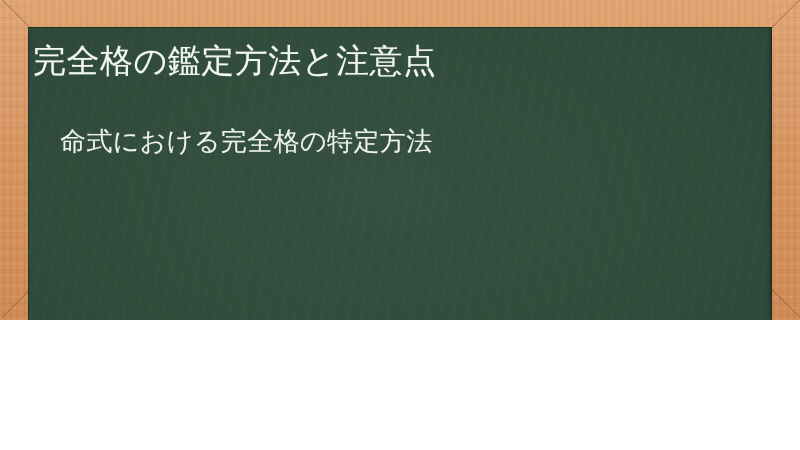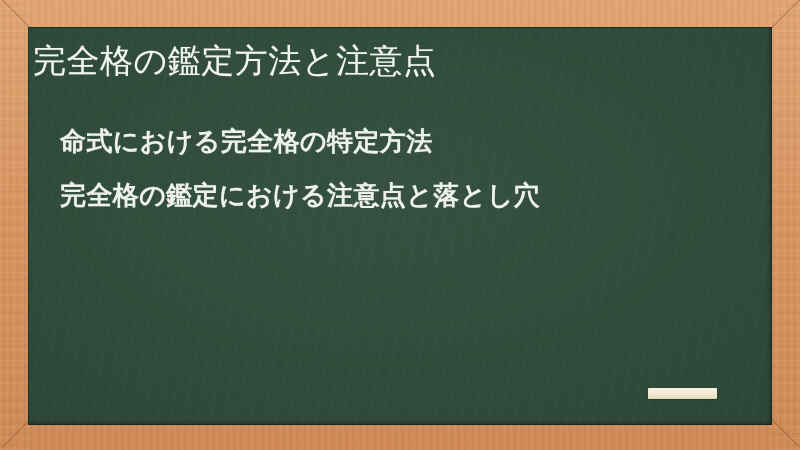--- a/index.html
+++ b/index.html
@@ -11,21 +11,21 @@
     width: 800px;
     height: 450px;
     overflow: hidden;
     font-family: "Liberation Sans", "DejaVu Sans", sans-serif;
   }
 
   
   .frame-wrap {
     position: relative;
     width: 800px;
-    height: 450px;
+    height: 320px;
     box-sizing: border-box;
     background:
       repeating-linear-gradient(90deg,
         rgba(255,255,255,0.055) 0px,
         rgba(255,255,255,0.055) 1px,
         rgba(0,0,0,0.000) 1px,
         rgba(0,0,0,0.000) 3px,
         rgba(0,0,0,0.045) 3px,
         rgba(0,0,0,0.045) 4px,
         rgba(0,0,0,0.000) 4px,
@@ -140,21 +140,21 @@
     left: 32px;
     top: 87px;
     margin: 0;
     padding: 0;
     list-style: none;
   }
   .toc-item {
     color: #eef1ec;
     font-size: 26px;
     line-height: 54px;
-    font-weight: 700;
+    font-weight: 400;
     letter-spacing: 0.4px;
     white-space: nowrap;
     text-shadow: 0 0 1px rgba(255,255,255,0.25);
   }
 
   
   .chalk-stick {
     position: absolute;
     left: 648px;
     top: 388px;
@@ -179,21 +179,20 @@
   <div class="miter bl"></div>
   <div class="miter br"></div>
 
   <div class="board">
     <div class="board-content">
 
       <div class="board-title">完全格の鑑定方法と注意点</div>
 
       <ul class="toc-list">
         <li class="toc-item">命式における完全格の特定方法</li>
-        <li class="toc-item">完全格の鑑定における注意点と落とし穴</li>
       </ul>
 
     </div>
   </div>
 
   <div class="chalk-stick"></div>
 
 </div>
 
 </body></html>

